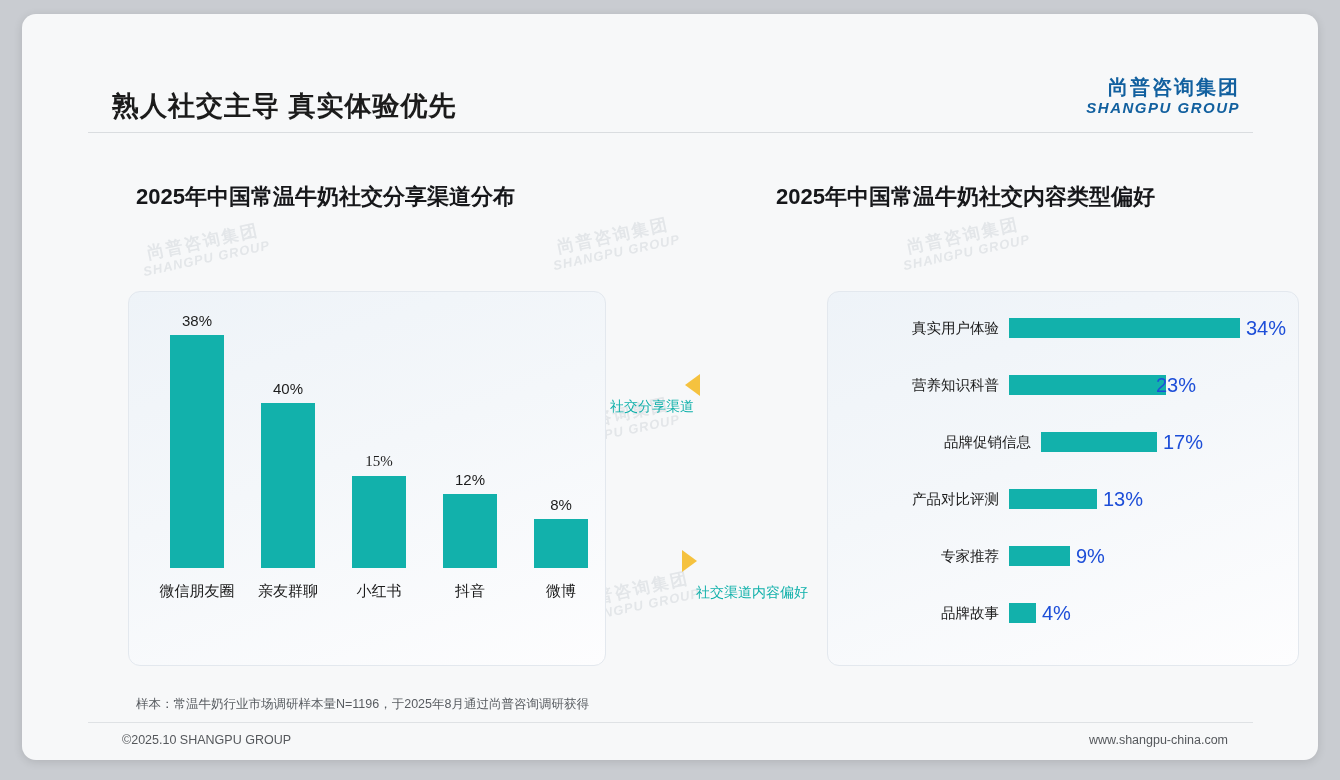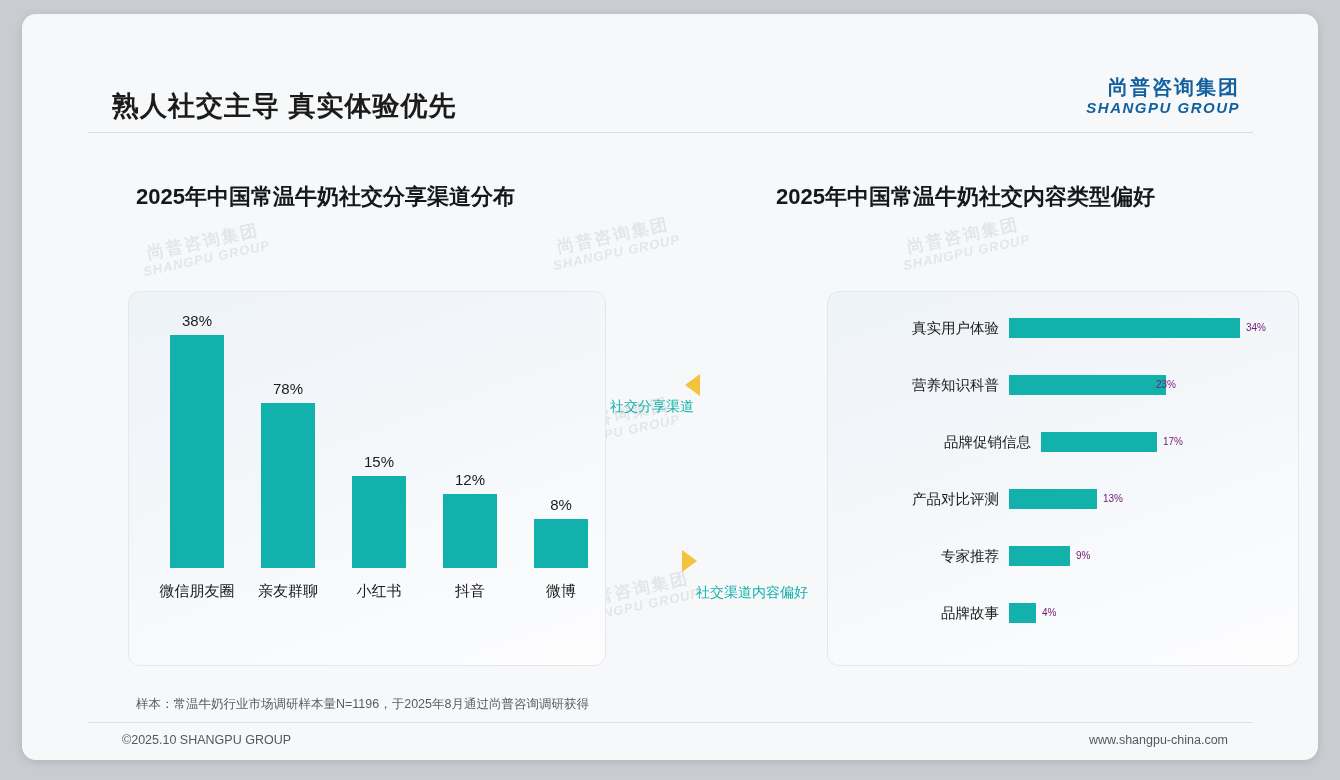--- a/index.html
+++ b/index.html
@@ -193,22 +193,22 @@
   }
   .hbar {
     position: absolute;
     left: 182px;
     top: 3px;
     height: 20px;
     background: #12b1ab;
   }
   .hval {
     position: absolute;
-    font-size: 10px;
-    color: #701a75;
+    font-size: 20px;
+    color: #1d4ed8;
     line-height: 26px;
     white-space: nowrap;
   }
 
   
   .footnote {
     position: absolute;
     left: 114px;
     top: 682px;
     font-size: 12.5px;
@@ -299,26 +299,26 @@
     <div class="panel" id="panel-right"></div>
 
     <div id="bars-v">
         <div class="vbar-col" style="left: 42px;">
           <div class="vbar" style="height: 233px; background: rgb(18, 177, 171);"></div>
           <div class="vbar-val" style="bottom: 239px;">38%</div>
           <div class="vbar-cat">微信朋友圈</div>
         </div>
         <div class="vbar-col" style="left: 133px;">
           <div class="vbar" style="height: 165px; background: rgb(18, 177, 171);"></div>
-          <div class="vbar-val" style="bottom: 171px;">78%</div>
+          <div class="vbar-val" style="bottom: 171px;">40%</div>
           <div class="vbar-cat">亲友群聊</div>
         </div>
         <div class="vbar-col" style="left: 224px;">
           <div class="vbar" style="height: 92px; background: rgb(18, 177, 171);"></div>
-          <div class="vbar-val" style="bottom: 98px;">15%</div>
+          <div class="vbar-val" style="bottom: 98px; font-family: Liberation Serif, serif;">15%</div>
           <div class="vbar-cat">小红书</div>
         </div>
         <div class="vbar-col" style="left: 315px;">
           <div class="vbar" style="height: 74px; background: rgb(18, 177, 171);"></div>
           <div class="vbar-val" style="bottom: 80px;">12%</div>
           <div class="vbar-cat">抖音</div>
         </div>
         <div class="vbar-col" style="left: 406px;">
           <div class="vbar" style="height: 49px; background: rgb(18, 177, 171);"></div>
           <div class="vbar-val" style="bottom: 55px;">8%</div>

